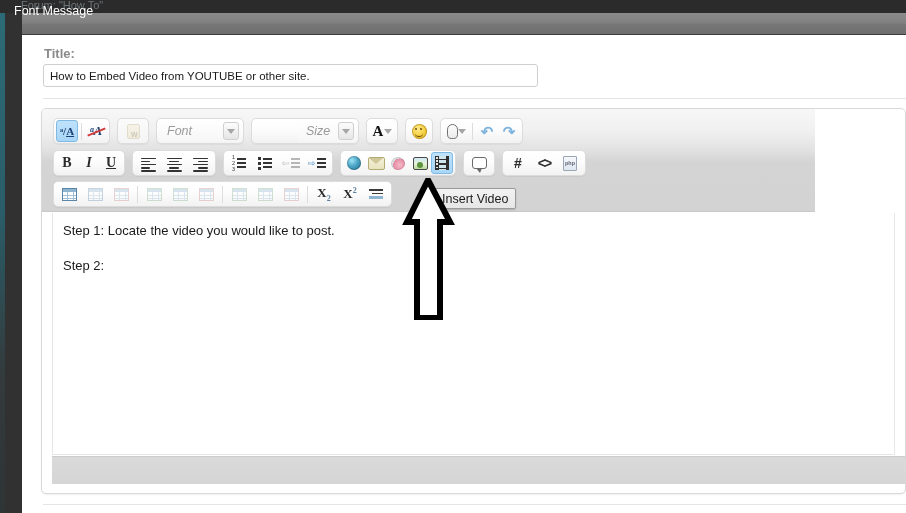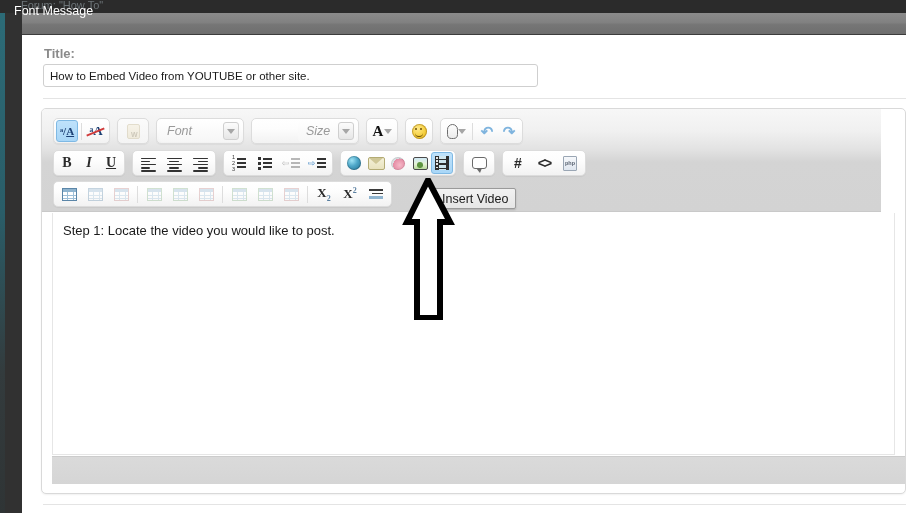--- a/index.html
+++ b/index.html
@@ -120,21 +120,21 @@
     border-radius: 5px;
     box-sizing: border-box;
     box-shadow: 0 1px 2px rgba(0,0,0,0.06);
     overflow: hidden;
   }
 
   
   #toolbar {
     position: absolute;
     left: 0; top: 0;
-    width: 839px; height: 103px;
+    width: 773px; height: 103px;
     background: linear-gradient(to bottom, #f7f7f7 0%, #f0f0f0 22%, #e2e2e2 40%, #d4d4d4 52%, #d3d3d3 100%);
     border-bottom: 1px solid #c9c9c9;
     box-sizing: border-box;
   }
   .tb-row {
     position: absolute;
     left: 11px;
     height: 26px;
     display: flex;
     align-items: center;
@@ -388,20 +388,21 @@
   }
   .ic-sourceA .slash { color: #1b3f73; }
   .ic-sourceA .u { text-decoration: underline; }
   .ic-removeA {
     font-family: "Liberation Serif", serif;
     font-size: 13px;
     font-weight: bold;
     color: #1b3f73;
     position: relative;
     line-height: 14px;
+    font-style: italic;
   }
   .ic-removeA::after {
     content: "";
     position: absolute;
     left: -3px; top: 7px;
     width: 19px; height: 2px;
     background: #d03a3a;
     transform: rotate(-22deg);
   }
   .ic-clipboard {
@@ -797,20 +798,21 @@
             </span>
           </div>
       </div>
 
     </div>
   </div>
 
   <div id="editor-body">
     <div class="editor-line">Step 1: Locate the video you would like to post.</div>
     <div class="editor-line blank"></div>
+    <div class="editor-line">Step 2:</div>
   </div>
 
   <div id="editor-statusbar"></div>
 
 </div>
 
 <div id="bottom-separator"></div>
 
 <div id="tooltip">Insert Video</div>
 

